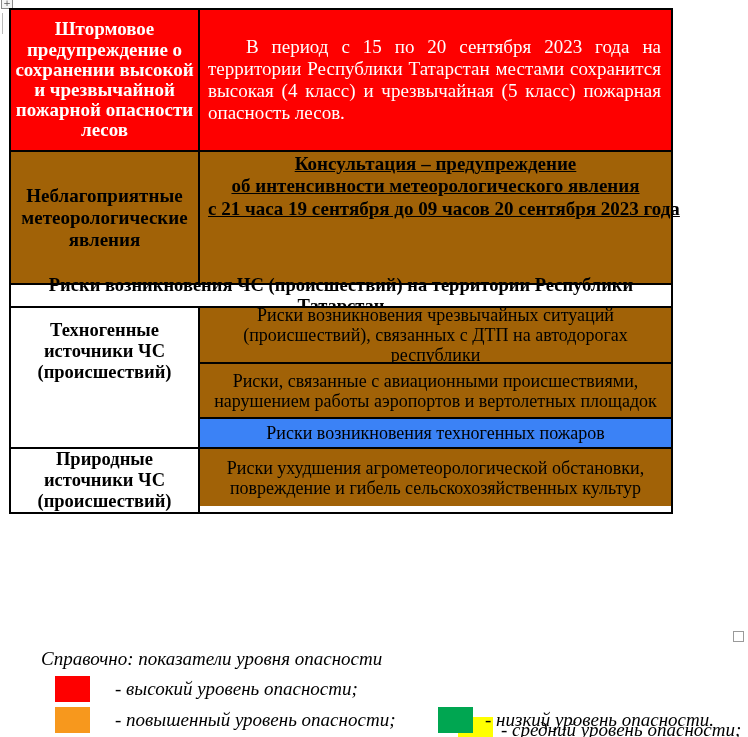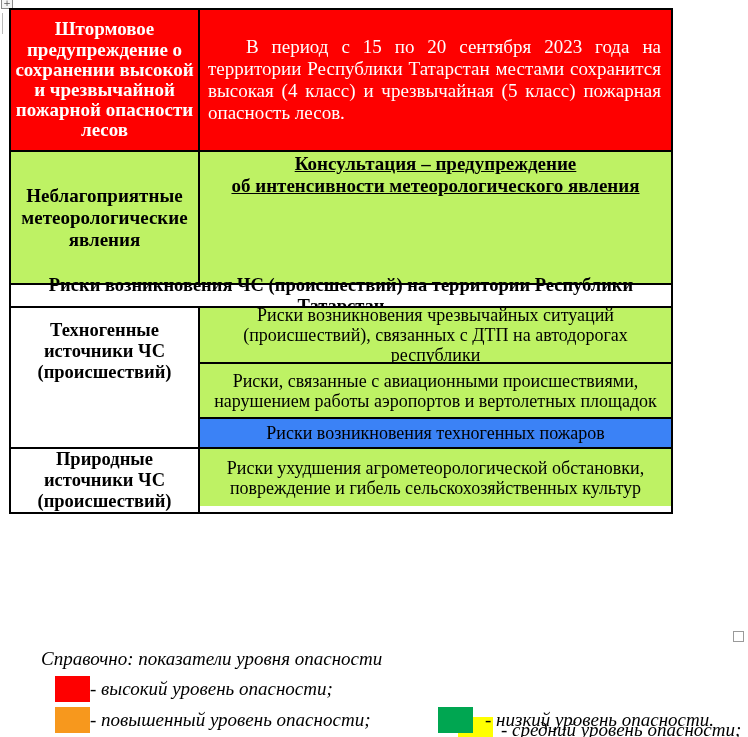--- a/index.html
+++ b/index.html
@@ -22,21 +22,21 @@
   
   .tbl { position: absolute; left: 9px; top: 8px; width: 664px; border: 2px solid #000; background: #fff; }
   .row { display: flex; border-bottom: 2px solid #000; }
   .row:last-child { border-bottom: none; }
   .cell-l { width: 189px; flex: none; border-right: 2px solid #000;
             display: flex; align-items: center; justify-content: center;
             text-align: center; font-weight: bold; }
   .cell-r { flex: 1; min-width: 0; }
 
   .bg-red { background: #FE0000; }
-  .bg-yellow { background: #bef264; }
+  .bg-yellow { background: #a16207; }
   .bg-orange { background: #3b82f6; }
 
   .row-storm { height: 142px; }
   .row-storm .cell-l { color: #fff; font-size: 19px; line-height: 20.2px; padding: 0 4px; }
   .row-storm .cell-r { color: #fff; font-weight: normal; font-size: 19px; line-height: 22px;
                        padding: 26px 10px 0 8px; text-align: justify; text-indent: 38px; }
 
   .row-meteo { height: 133px; }
   .row-meteo .cell-l { font-size: 19px; line-height: 22px; padding: 8px 2px; }
   .row-meteo .cell-r { font-size: 19px; line-height: 22.4px; padding: 1px 8px 0 8px; }
@@ -59,21 +59,21 @@
   .risk-fires { height: 28px; }
   .risk-natfires { height: 68px; }
   .risk-agro { height: 57px; text-align: center; }
 
   
   .legend { position: absolute; left: 0; top: 645px; width: 748px; height: 92px;
             font-style: italic; font-size: 19px; }
   .legend-title { position: absolute; left: 41px; top: 3px; }
   .legend-item { position: absolute; display: flex; align-items: center; }
   .legend-swatch { width: 35px; height: 26px; flex: none; }
-  .legend-label { white-space: nowrap; }
+  .legend-label { margin-left: 25px; white-space: nowrap; }
   .li-0 { left: 55px; top: 31px; }
   .li-1 { left: 458px; top: 32px; margin-top: 40px; }
   .li-1 .legend-label { margin-left: 8px; }
   .li-2 { left: 55px; top: 62px; }
   .li-3 { left: 438px; top: 62px; }
   .li-3 .legend-label { margin-left: 12px; }
 </style>
 </head>
 <body>
 
@@ -87,20 +87,21 @@
     <div class="row row-storm">
       <div class="cell-l bg-red">Штормовое предупреждение о сохранении высокой и чрезвычайной пожарной опасности лесов</div>
       <div class="cell-r bg-red">В период с 15 по 20 сентября 2023 года на территории Республики Татарстан местами сохранится высокая (4 класс) и чрезвычайная (5 класс) пожарная опасность лесов.</div>
     </div>
 
     <div class="row row-meteo">
       <div class="cell-l bg-yellow">Неблагоприятные метеорологические явления</div>
       <div class="cell-r bg-yellow">
         <div class="meteo-head">Консультация – предупреждение</div>
         <div class="meteo-head">об интенсивности метеорологического явления</div>
+        <div class="meteo-head">с 21 часа 19 сентября до 09 часов 20 сентября 2023 года</div>
       </div>
     </div>
 
     <div class="row row-risks-header">
       <div class="risks-header-text">Риски возникновения ЧС (происшествий) на территории Республики Татарстан</div>
     </div>
 
     <div class="row section">
       <div class="cell-l top-offset">Техногенные источники ЧС (происшествий)</div>
       <div class="cell-r stack">

